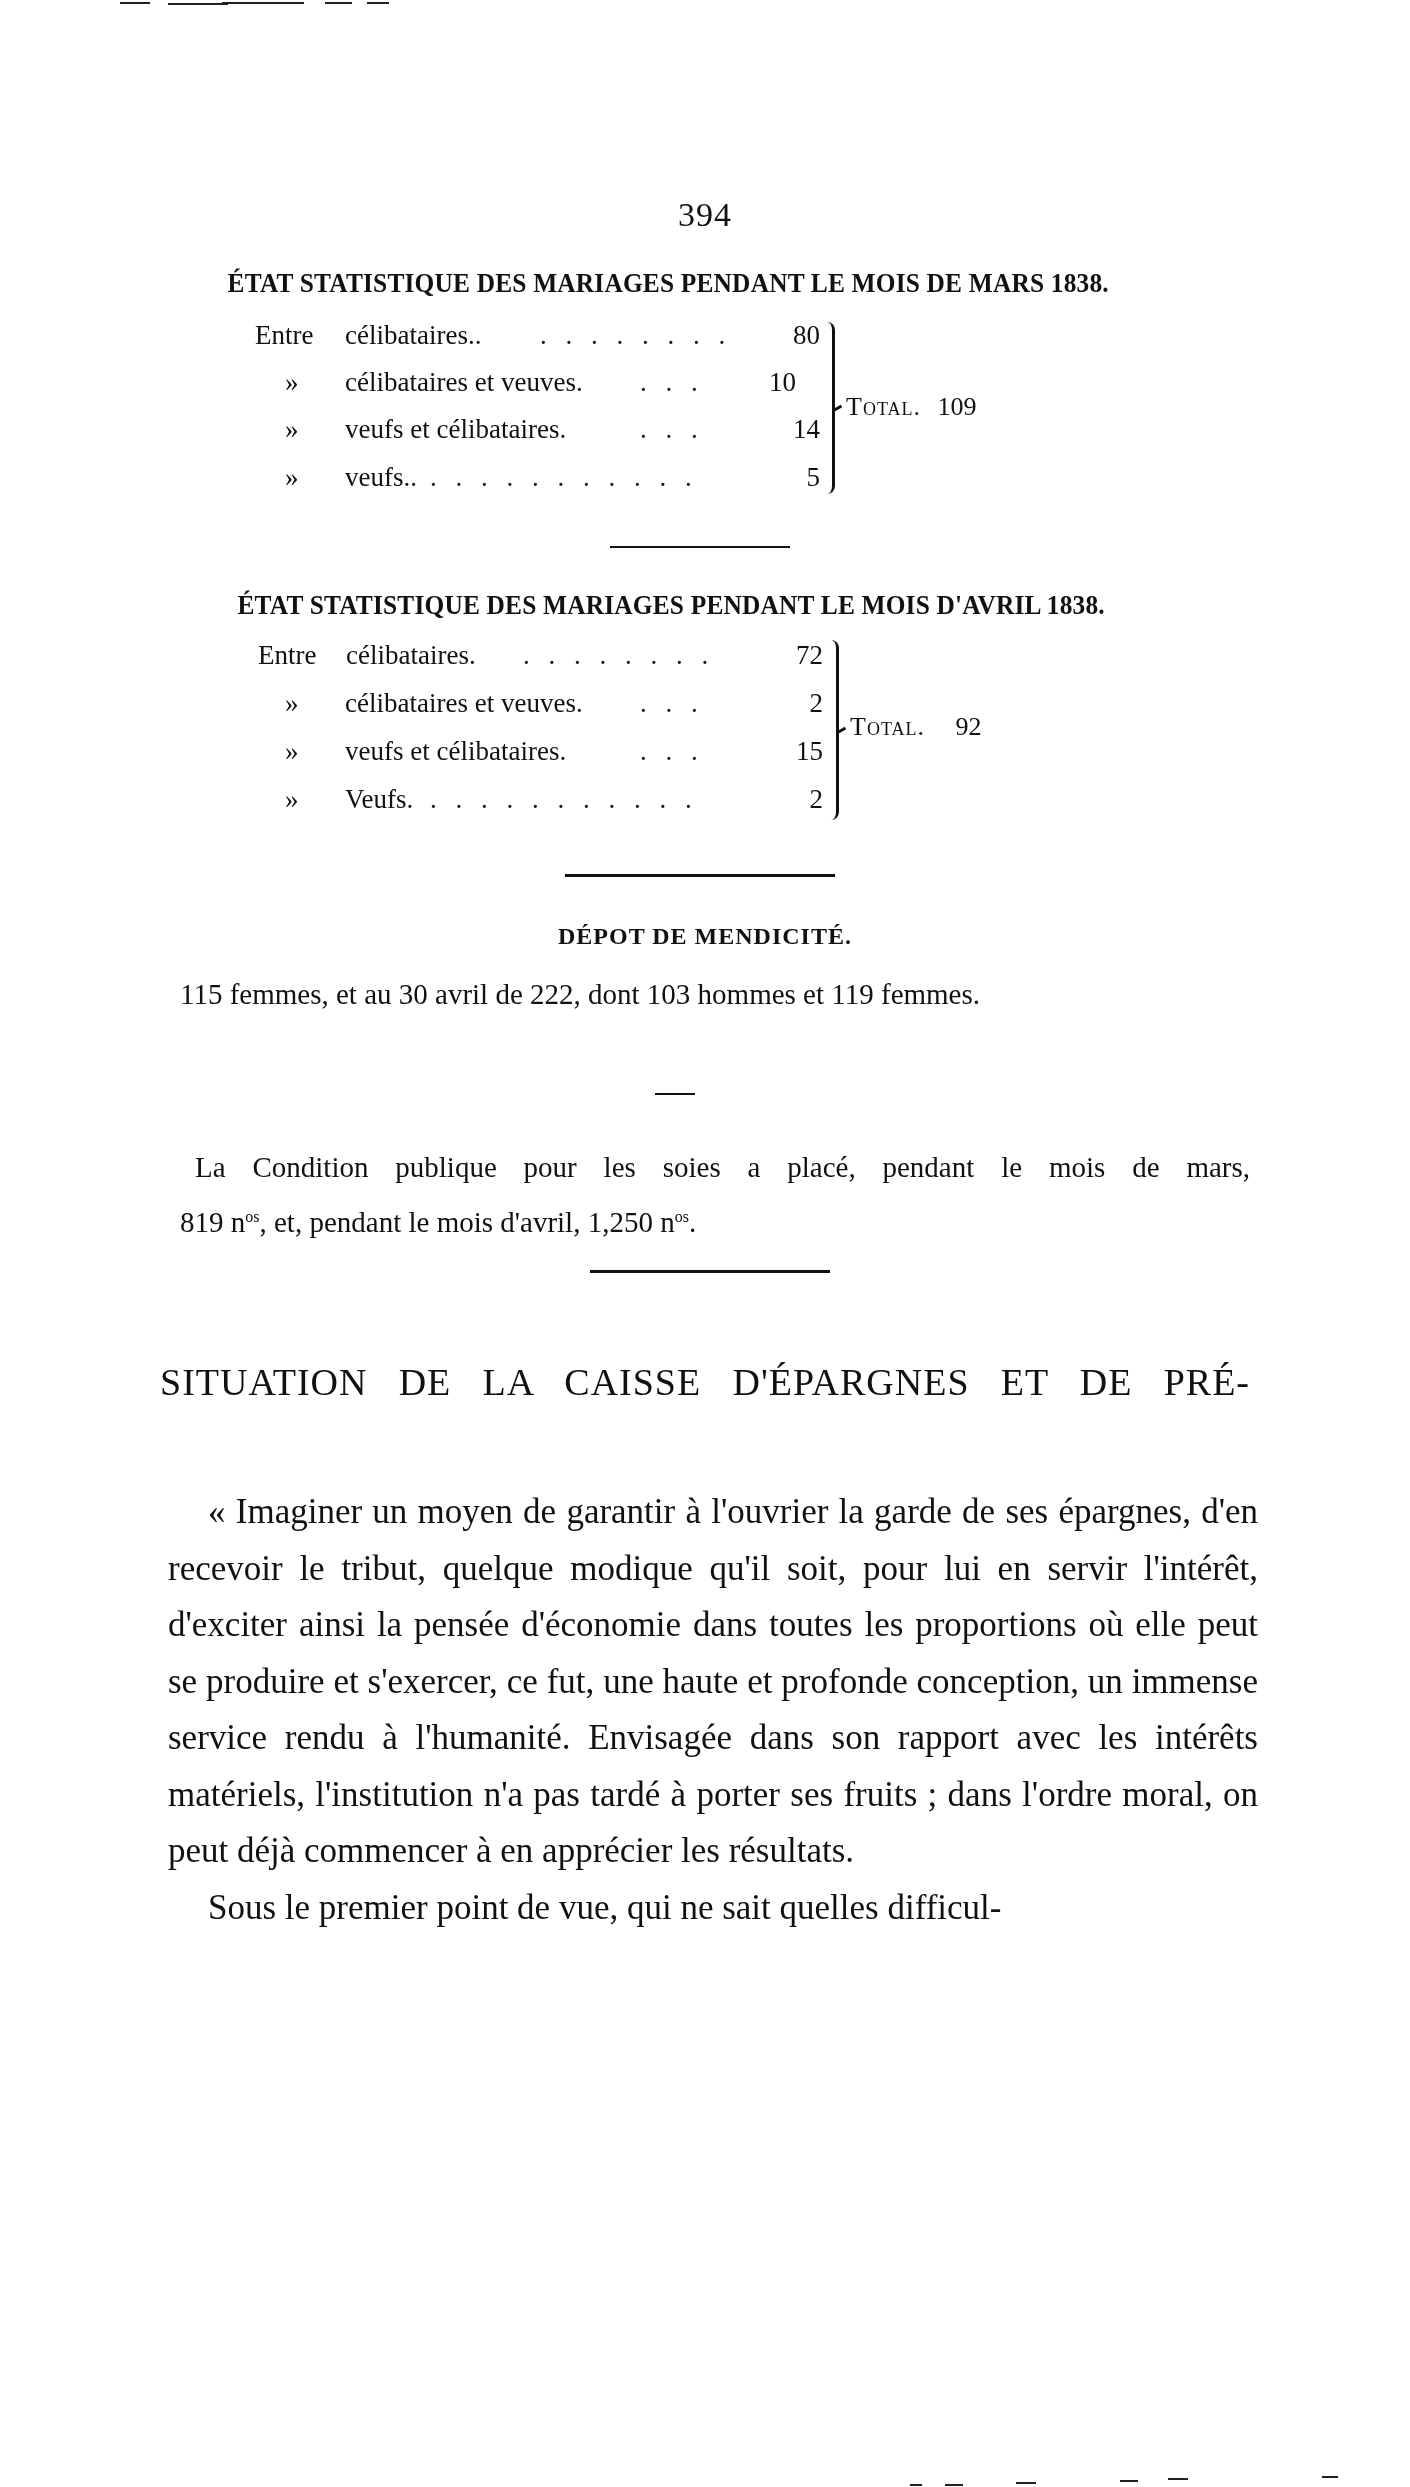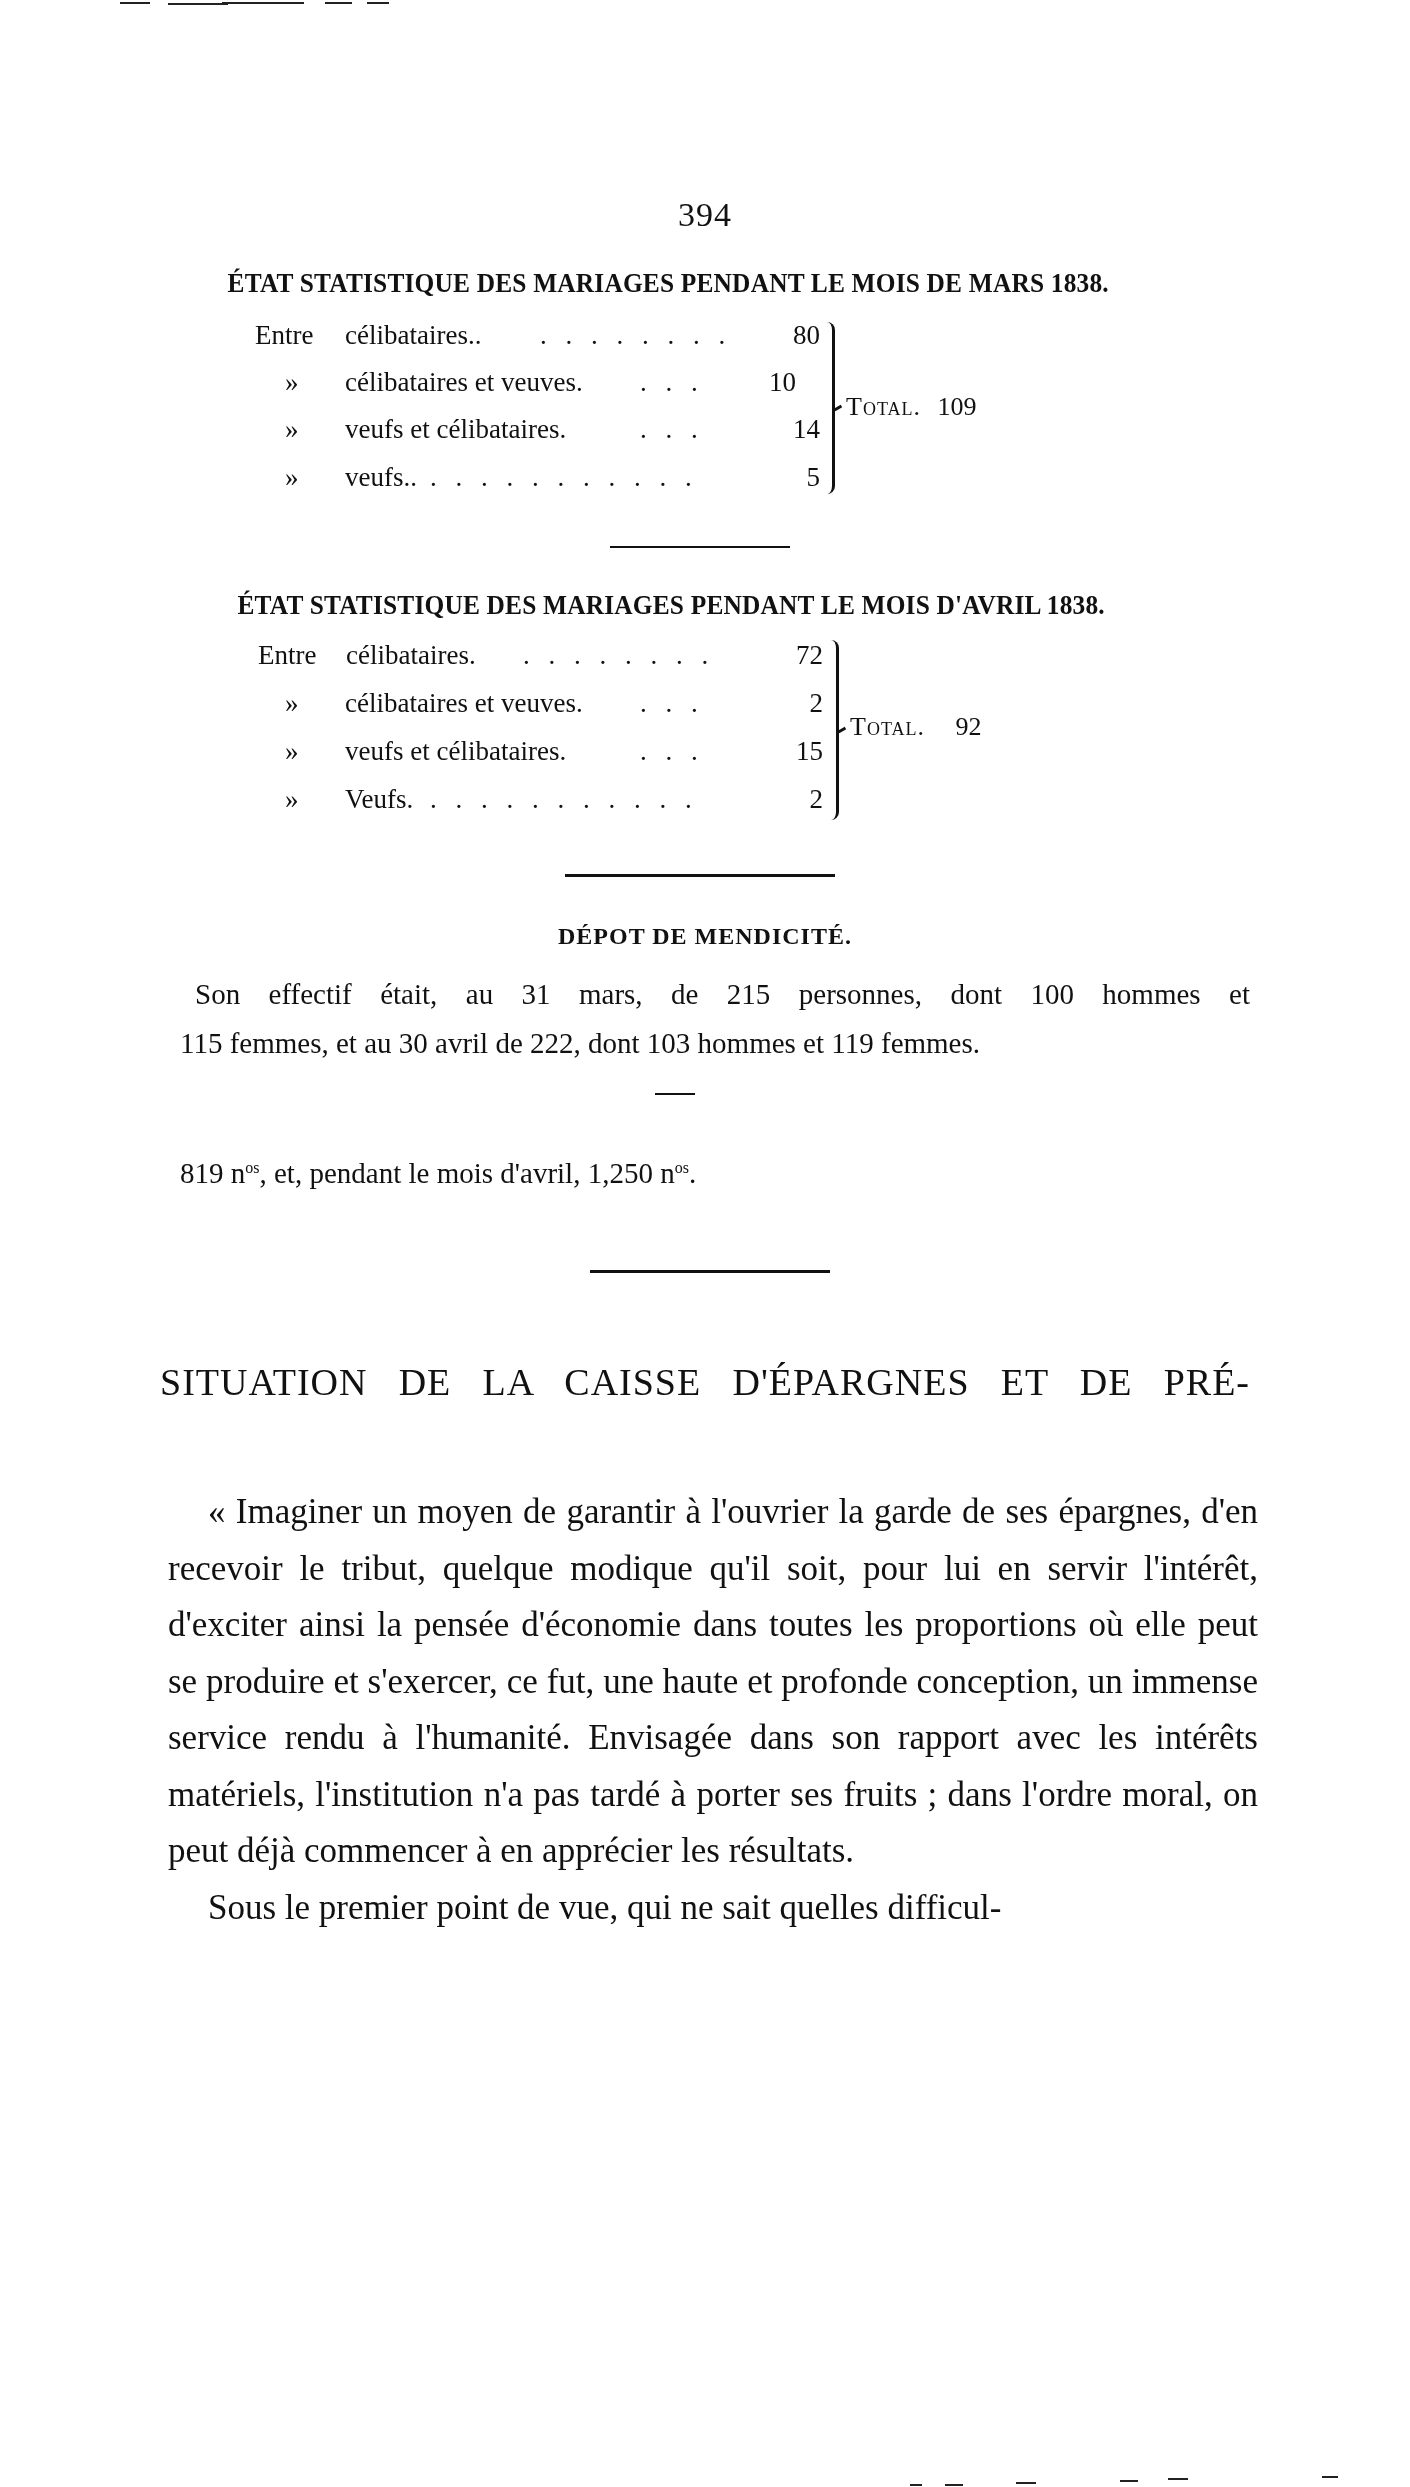--- a/index.html
+++ b/index.html
@@ -139,27 +139,27 @@
   <div class="total" style="top:712px;left:850px;">
     <span class="sc">Total.</span>
     <span style="margin-left:24px;">92</span>
   </div>
 </div>
 
 <div class="rule" style="top:874px;left:565px;width:270px;"></div>
 
 <div class="section-head" style="top:923px;">DÉPOT DE MENDICITÉ.</div>
 <div class="para" style="top:970px;">
-  <div style="padding-left:15px;text-align-last:justify;"><span>Son effectif était, au 31 mars, de 215 personnes, dont 100 hommes et</span></div>
   <div><span>115 femmes, et au 30 avril de 222, dont 103 hommes et 119 femmes.</span></div>
 </div>
 
 <div class="rule" style="top:1093px;left:655px;width:40px;height:2px;"></div>
 
 <div class="para" style="top:1143px;">
+  <div style="padding-left:15px;text-align-last:justify;"><span>La Condition publique pour les soies a placé, pendant le mois de mars,</span></div>
   <div><span>819 n</span><sup>os</sup><span>, et, pendant le mois d'avril, 1,250 n</span><sup>os</sup><span>.</span></div>
 </div>
 
 <div class="rule" style="top:1270px;left:590px;width:240px;"></div>
 
 <div class="big-head" style="top:1355px;">
   <div style="text-align:justify;text-align-last:justify;letter-spacing:1px;">SITUATION DE LA CAISSE D'ÉPARGNES ET DE PRÉ-</div>
 </div>
 
 <div class="body-text" style="top:1484px;">

